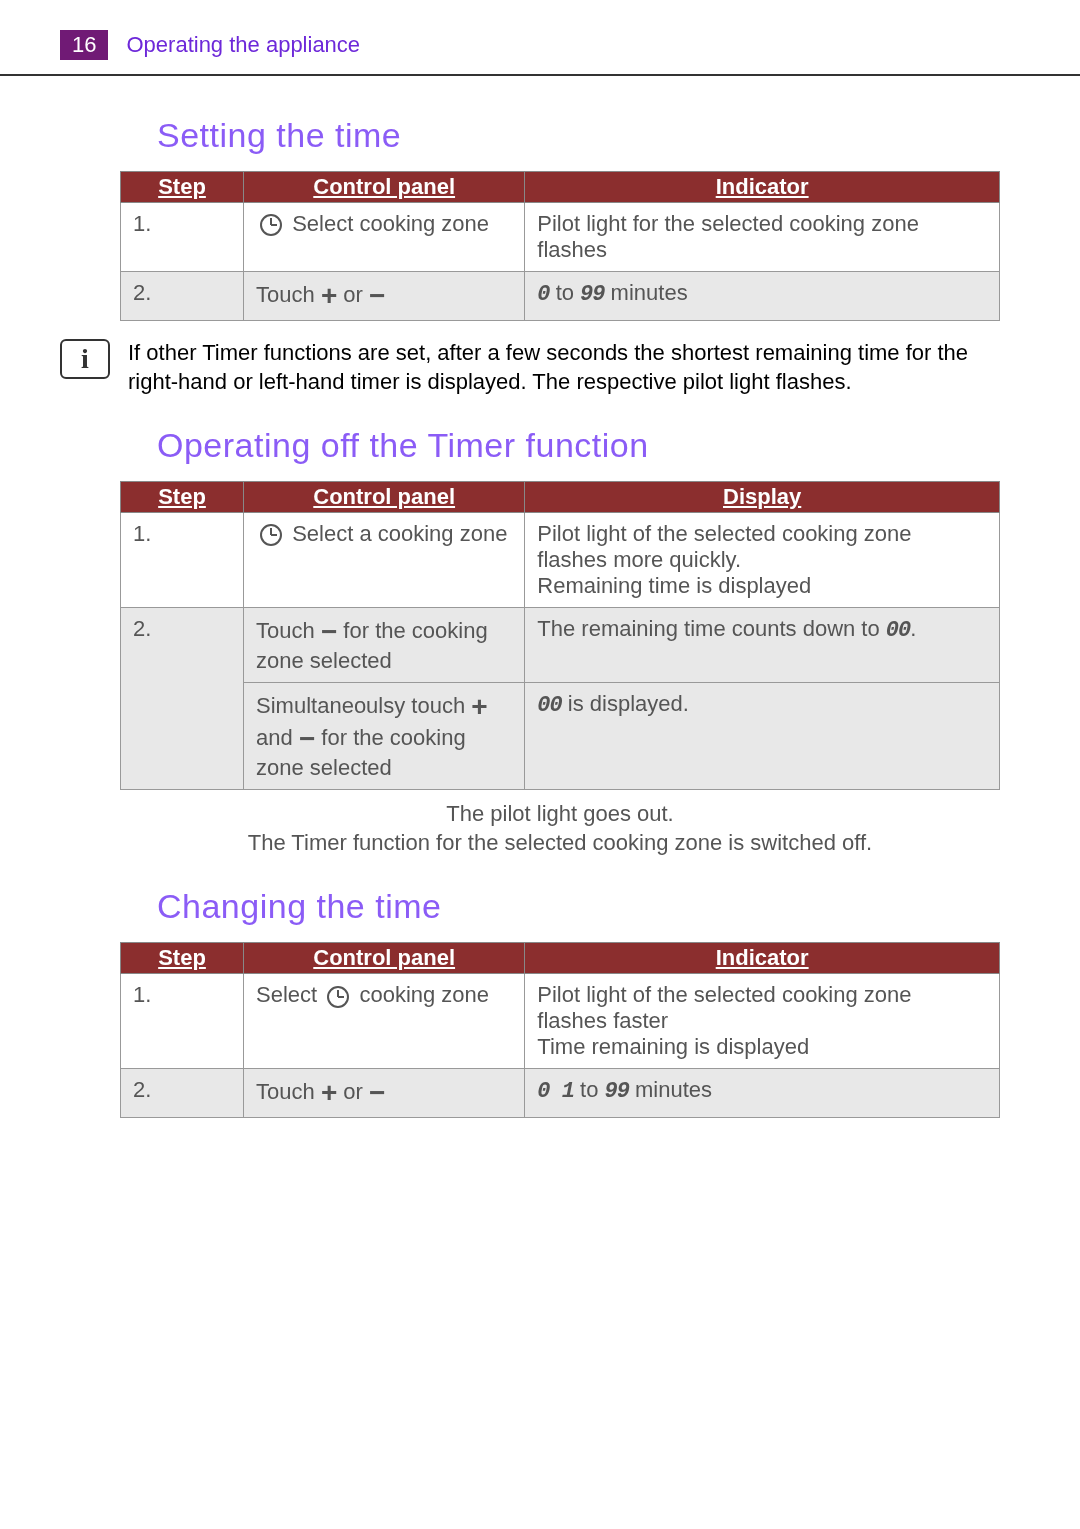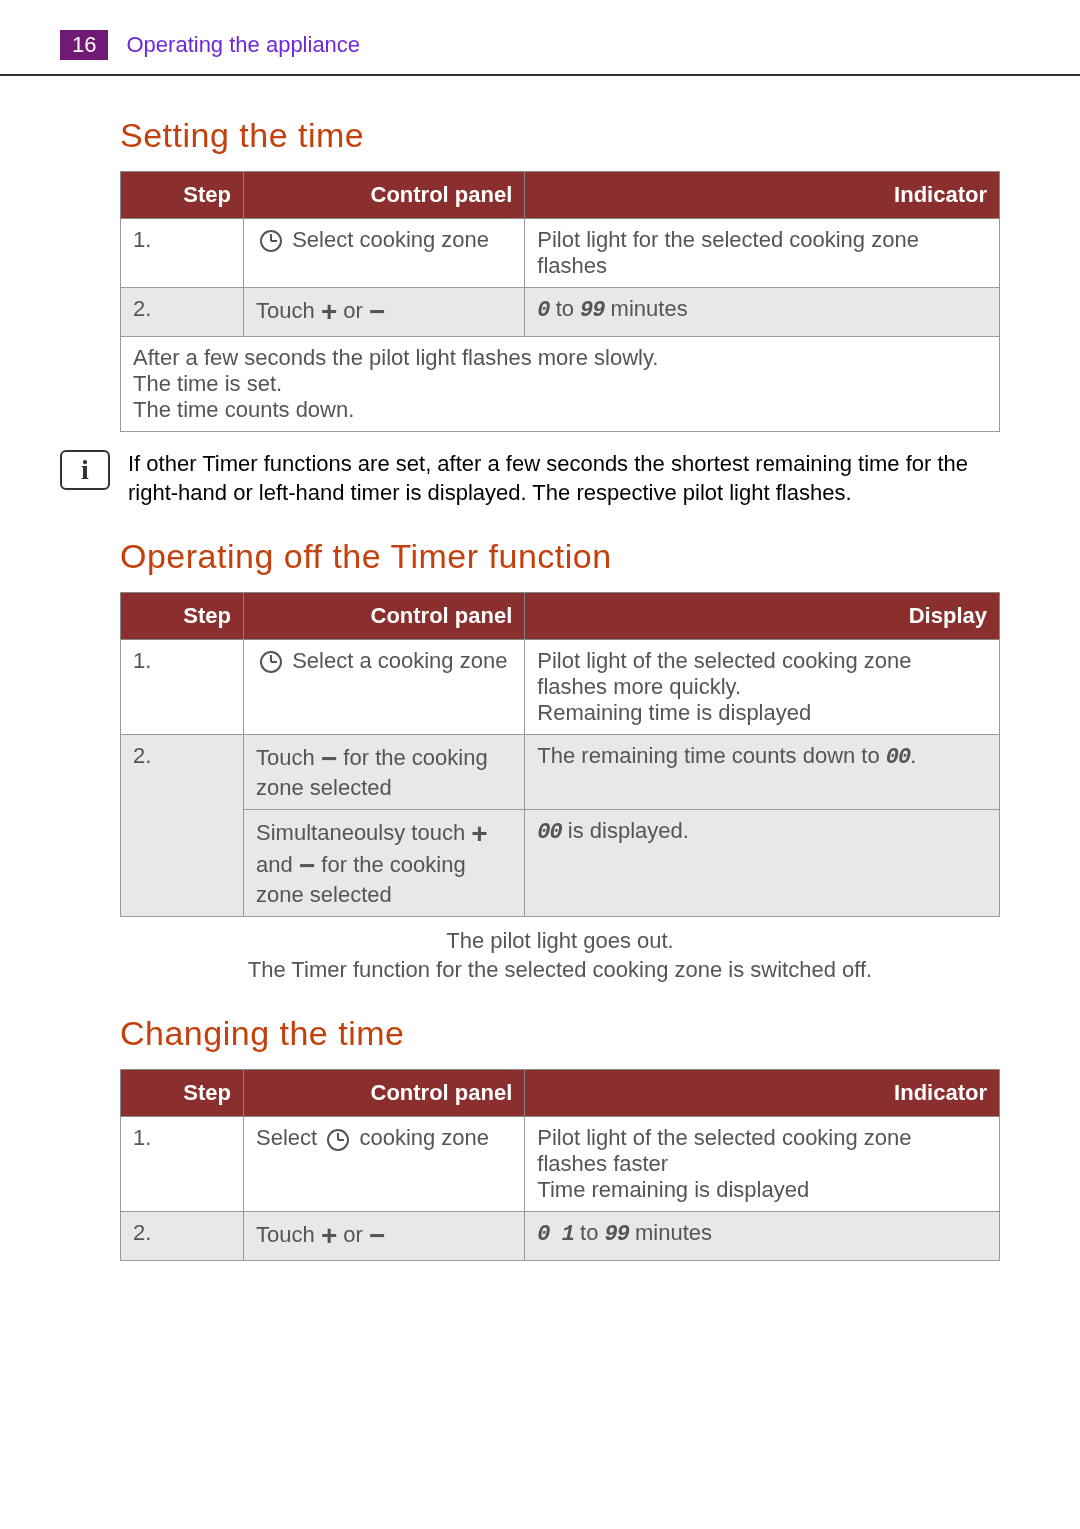--- a/index.html
+++ b/index.html
@@ -34,37 +34,39 @@
     .header-line {
       border-bottom: 2px solid #333;
       margin: 4px 0 40px 0;
     }
     .content {
       padding: 0 80px 0 120px;
     }
     .section-title {
       font-size: 34px;
       font-weight: normal;
-      color: #c2410c;
+      color: #8b5cf6;
       margin-bottom: 16px;
       letter-spacing: 0.5px;
+      margin-left: 37px;
     }
     table {
       width: 100%;
       border-collapse: collapse;
       margin-bottom: 10px;
     }
     th {
       background: #8b2e2e;
       color: #fff;
-      text-align: right;
-      padding: 10px 12px;
+      text-align: center;
+      padding: 2px 12px;
       font-size: 22px;
       font-weight: bold;
       border: 1px solid #888;
+      text-decoration: underline;
     }
     td {
       padding: 8px 12px;
       font-size: 22px;
       color: #555;
       border: 1px solid #999;
       vertical-align: top;
     }
     tr.gray-row td {
       background: #e8e8e8;
@@ -172,25 +174,20 @@
     <tr class="white-row">
       <td>1.</td>
       <td><span class="clock-icon"></span><span> Select cooking zone</span></td>
       <td>Pilot light for the selected cooking zone flashes</td>
     </tr>
     <tr class="gray-row">
       <td>2.</td>
       <td><span>Touch </span><span class="plus-icon">+</span><span> or </span><span class="minus-icon">−</span></td>
       <td><span class="digital">0</span><span> to </span><span class="digital">99</span><span>  minutes</span></td>
     </tr>
-    <tr class="footer-cell white-row">
-      <td colspan="3" style="white-space:pre-line">After a few seconds the pilot light flashes more slowly.
-The time is set.
-The time counts down.</td>
-    </tr>
   </tbody>
     </table>
 
   <div class="info-row">
     <div class="info-icon-wrap">i</div>
     <div class="info-text">If other Timer functions are set, after a few seconds the shortest remaining time for the right-hand or left-hand timer is displayed. The respective pilot light flashes.</div>
   </div>
 
   <div class="section-title">Operating off the Timer function</div>
   <table>

